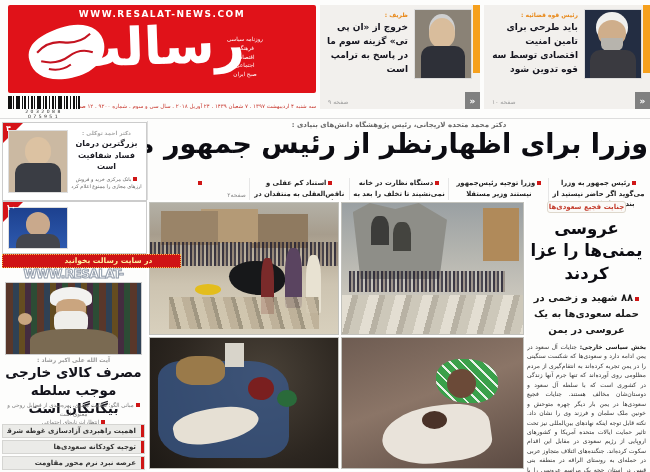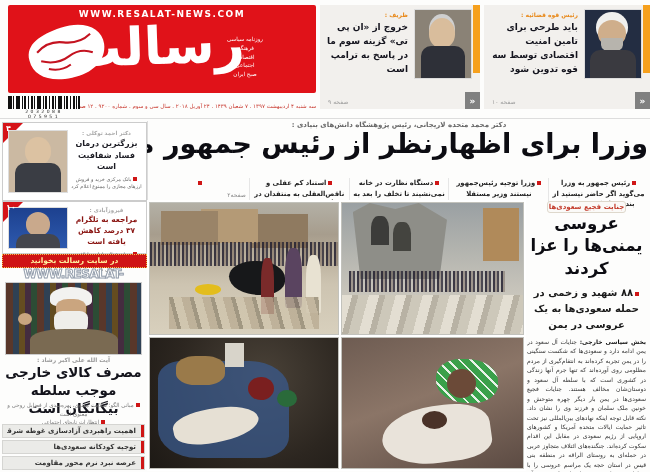--- a/index.html
+++ b/index.html
@@ -42,39 +42,39 @@
   .photo{position:absolute;border:1px solid #c2c2bc;box-shadow:0 0 0 2px #fff;overflow:hidden;}
   .ph-a{left:149px;top:202px;width:188px;height:131px;background:linear-gradient(180deg,#b3b0a6 0%,#a79d8d 24%,#b9ae9b 40%,#cdc4b1 62%,#d8d0bd 100%);}
   .ph-b{left:341px;top:202px;width:181px;height:131px;background:linear-gradient(180deg,#9aa0a3 0%,#b2b3ae 35%,#c6c3ba 65%,#d8d4c8 100%);}
   .ph-c{left:149px;top:337px;width:188px;height:130px;background:radial-gradient(circle at 60% 30%,#4a4238 0%,#2c2620 60%,#1d1915 100%);}
   .ph-d{left:341px;top:337px;width:181px;height:130px;background:linear-gradient(160deg,#6e5c52 0%,#8b7567 45%,#5c4b43 100%);}
   .pd{position:absolute;}
   .crowd{background-image:repeating-linear-gradient(90deg,rgba(35,32,48,.85) 0 2px,rgba(90,70,60,.35) 2px 4px,rgba(35,32,48,.75) 4px 6px,transparent 6px 8px);}
   
   .yemen{position:absolute;left:527px;top:194px;width:119px;height:274px;text-align:center;}
   .y-kicker{display:inline-block;color:#c33a2a;font-weight:bold;font-size:7px;border:1px solid #ded8cc;border-radius:3px;padding:1px 1px;background:#fbfaf8;}
-  .y-headline{font-size:16.5px;font-weight:bold;color:#0c0c12;line-height:1.35;}
+  .y-headline{font-size:16.5px;font-weight:bold;color:#0c0c12;line-height:1.35;margin-top:5px;}
   .y-sub{font-size:10px;font-weight:bold;color:#1a1a1a;line-height:1.6;margin-top:5px;}
   .y-body{margin-top:4px;font-size:6px;line-height:1.58;color:#333;text-align:justify;height:158px;overflow:hidden;}
   .y-lead-in{font-weight:bold;color:#111;}
   
   .sbox{position:absolute;left:2px;width:143px;background:#fff;border:1px solid #ccc;}
   .sb1{top:122px;height:77px;}
   .sb2{top:201px;height:51px;}
   .corner{position:absolute;top:0;right:auto;left:0;width:0;height:0;border-top:20px solid #d51318;border-right:20px solid transparent;}
   .corner-num{position:absolute;top:1px;left:3px;color:#fff;font-size:8px;font-weight:bold;z-index:2;}
   .sphoto{position:absolute;left:5px;top:7px;width:58px;overflow:hidden;border:1px solid #ddd;}
   .sp1{height:61px;background:#cbb9a2;}
   .sp2{top:5px;height:40px;background:linear-gradient(180deg,#1d418f,#2d59ae);}
   .stext{position:absolute;right:4px;left:68px;top:7px;text-align:center;}
   .s-kicker{color:#aaa;font-size:5.5px;font-weight:bold;margin-bottom:2px;}
   .s-headline{color:#1c1c24;font-size:8px;font-weight:bold;line-height:1.45;}
   .s2-headline{color:#8a1512;font-size:7.5px;font-weight:bold;line-height:1.45;}
   .s-sub{color:#666;font-size:5px;line-height:1.5;margin-top:3px;}
-  .site-banner{position:absolute;left:2px;top:254px;width:143px;height:12px;background:#cf1315;color:#ffef9e;font-size:7.5px;font-weight:bold;text-align:center;line-height:12px;border:1px dotted #f3c24a;}
+  .site-banner{position:absolute;left:2px;top:254px;width:143px;height:12px;background:#cf1315;color:#ffef9e;font-size:7.5px;font-weight:bold;text-align:center;line-height:12px;border:1px dotted #f3c24a;padding-left:34px;}
   .site-url-big{position:absolute;left:2px;top:267px;width:143px;text-align:center;font-size:12px;font-weight:bold;color:#fff;-webkit-text-stroke:1px #96a0ae;text-shadow:0 0 1px #96a0ae;letter-spacing:-0.5px;direction:ltr;}
   .cleric-photo{position:absolute;left:5px;top:282px;width:135px;height:71px;border:1px solid #ccc;overflow:hidden;
     background:repeating-linear-gradient(90deg,#7a4a3a 0 7px,#3a5a7a 7px 13px,#8a6a2a 13px 19px,#5a3a5a 19px 25px,#356a4a 25px 31px);}
   .r-kicker{position:absolute;left:2px;top:356px;width:143px;text-align:center;color:#999;font-size:6px;font-weight:bold;}
   .r-headline{position:absolute;left:2px;top:363px;width:143px;text-align:center;color:#14141c;font-size:13.5px;font-weight:bold;line-height:1.35;}
   .r-subs{position:absolute;left:2px;top:401px;width:143px;text-align:center;color:#777;font-size:5.5px;line-height:1.55;}
   .teaser{position:absolute;left:2px;width:141px;height:12px;background:#ebebe8;border:1px solid #d5d5d2;}
   .teaser .bar{position:absolute;right:0;top:0;width:3px;height:12px;background:#cf1616;}
   .teaser .t-label{position:absolute;right:8px;top:0;left:4px;font-size:7px;font-weight:bold;color:#333;line-height:12px;text-align:right;white-space:nowrap;overflow:hidden;}
   .t1{top:424px;} .t2{top:440px;} .t3{top:456px;}
@@ -202,25 +202,20 @@
     </div>
   </div>
 
   <div class="sbox sb2">
     <div class="corner"></div>
     <div class="corner-num">۱۰</div>
     <div class="sphoto sp2">
       <div class="head pd" style="left:17px;top:4px;width:24px;height:24px;background:#c9a98c;box-shadow:0 10px 0 -4px #26262a;"></div>
       <div class="torso pd" style="left:7px;top:26px;width:44px;height:16px;background:#44464e;"></div>
     </div>
-    <div class="stext" style="top:5px;">
-      <div class="s-kicker">فیروزآبادی :</div>
-      <div class="s2-headline">مراجعه به تلگرام ۳۷ درصد کاهش یافته است</div>
-      <div class="s-sub"><span class="sq"></span><span>دیوان عدالت اداری، ابلاغیه جایگزین نقل و انتقال املاک را ابطال کرد</span></div>
-    </div>
   </div>
 
   <div class="site-banner">در سایت رسالت بخوانید</div>
   <div class="site-url-big">WWW.RESALAT-NEWS.COM</div>
 
   <div class="cleric-photo">
     <div class="pd" style="left:0;top:0;width:100%;height:100%;background:rgba(30,20,15,.35);"></div>
     <div class="pd" style="left:44px;top:4px;width:42px;height:20px;background:#f2f2f0;border-radius:50% 50% 30% 30%;"></div>
     <div class="pd" style="left:50px;top:16px;width:30px;height:20px;background:#caa57f;border-radius:40%;"></div>
     <div class="pd" style="left:48px;top:28px;width:34px;height:26px;background:#efeeea;border-radius:30% 30% 60% 60%;"></div>

